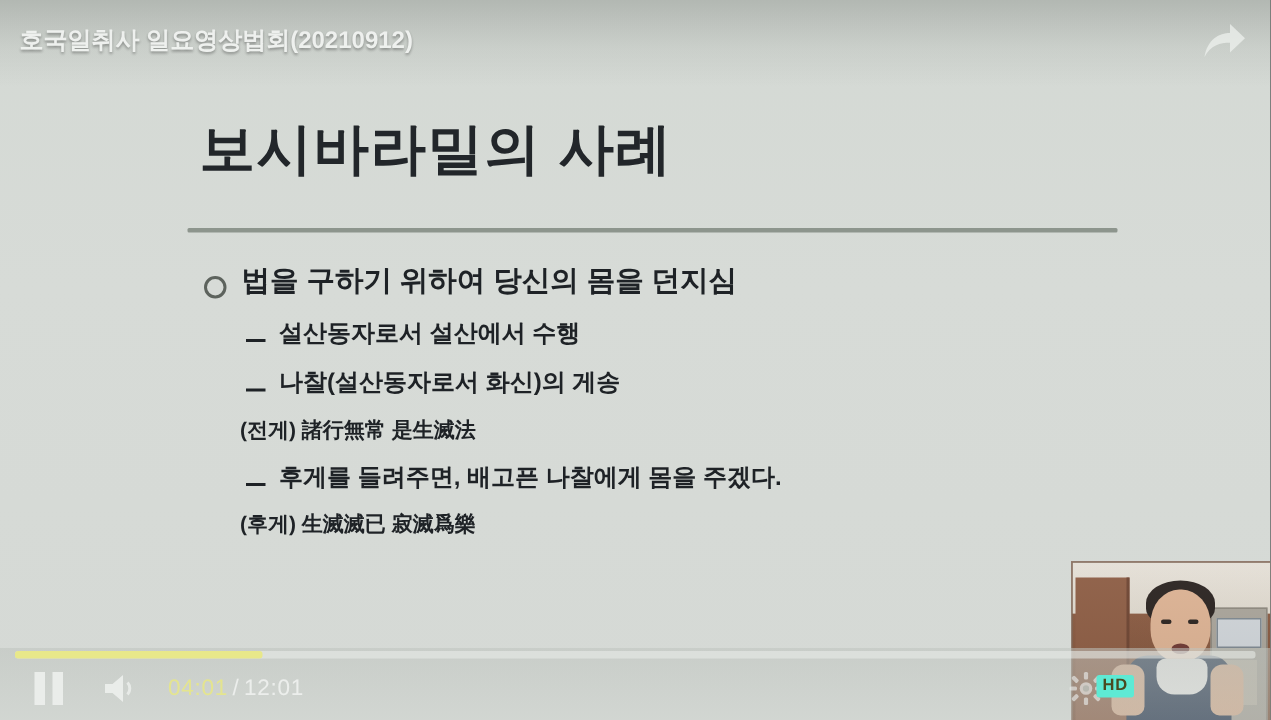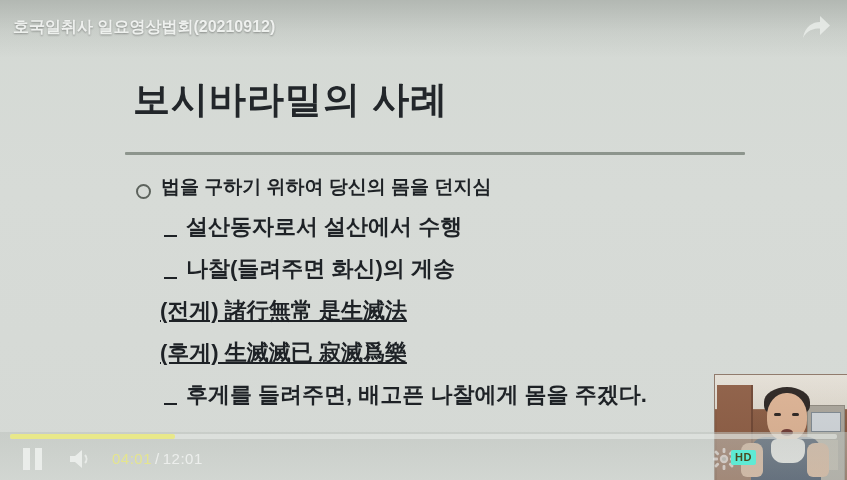--- a/index.html
+++ b/index.html
@@ -54,29 +54,28 @@
     color: #1e2226;
     font-weight: 700;
     white-space: nowrap;
   }
   .lvl1 {
     font-size: 19px;
     margin-bottom: 12px;
     padding-left: 0px;
   }
   .lvl2 {
-    font-size: 22px;
+    font-size: 16px;
     margin-bottom: 12px;
     padding-left: 28px;
   }
   .lvl2b {
-    font-size: 22px;
+    font-size: 14px;
     margin-bottom: 12px;
     padding-left: 24px;
-    text-decoration: underline;
   }
   .lvl3 {
     font-size: 18px;
     margin-bottom: 10px;
     padding-left: 125px;
   }
   .bullet-circle {
     display: inline-block;
     width: 11px;
     height: 11px;
@@ -337,34 +336,34 @@
         <span>법을 구하기 위하여 당신의 몸을 던지심</span>
       </div>
 
       <div class="line lvl2">
         <span class="dash"></span>
         <span>설산동자로서 설산에서 수행</span>
       </div>
 
       <div class="line lvl2">
         <span class="dash"></span>
-        <span>나찰(들려주면 화신)의 게송</span>
+        <span>나찰(설산동자로서 화신)의 게송</span>
       </div>
 
       <div class="line lvl2b">
         <span>(전게) 諸行無常  是生滅法</span>
-      </div>
-
-      <div class="line lvl2b">
-        <span>(후게) 生滅滅已  寂滅爲樂</span>
       </div>
 
       <div class="line lvl2">
         <span class="dash"></span>
         <span>후게를 들려주면, 배고픈 나찰에게 몸을 주겠다.</span>
+      </div>
+
+      <div class="line lvl2b">
+        <span>(후게) 生滅滅已  寂滅爲樂</span>
       </div>
 
 
     </div>
   </div>
 
   <div class="pip">
     <div class="pip-wall"></div>
     <div class="pip-door"></div>
     <div class="pip-shelf"></div>

